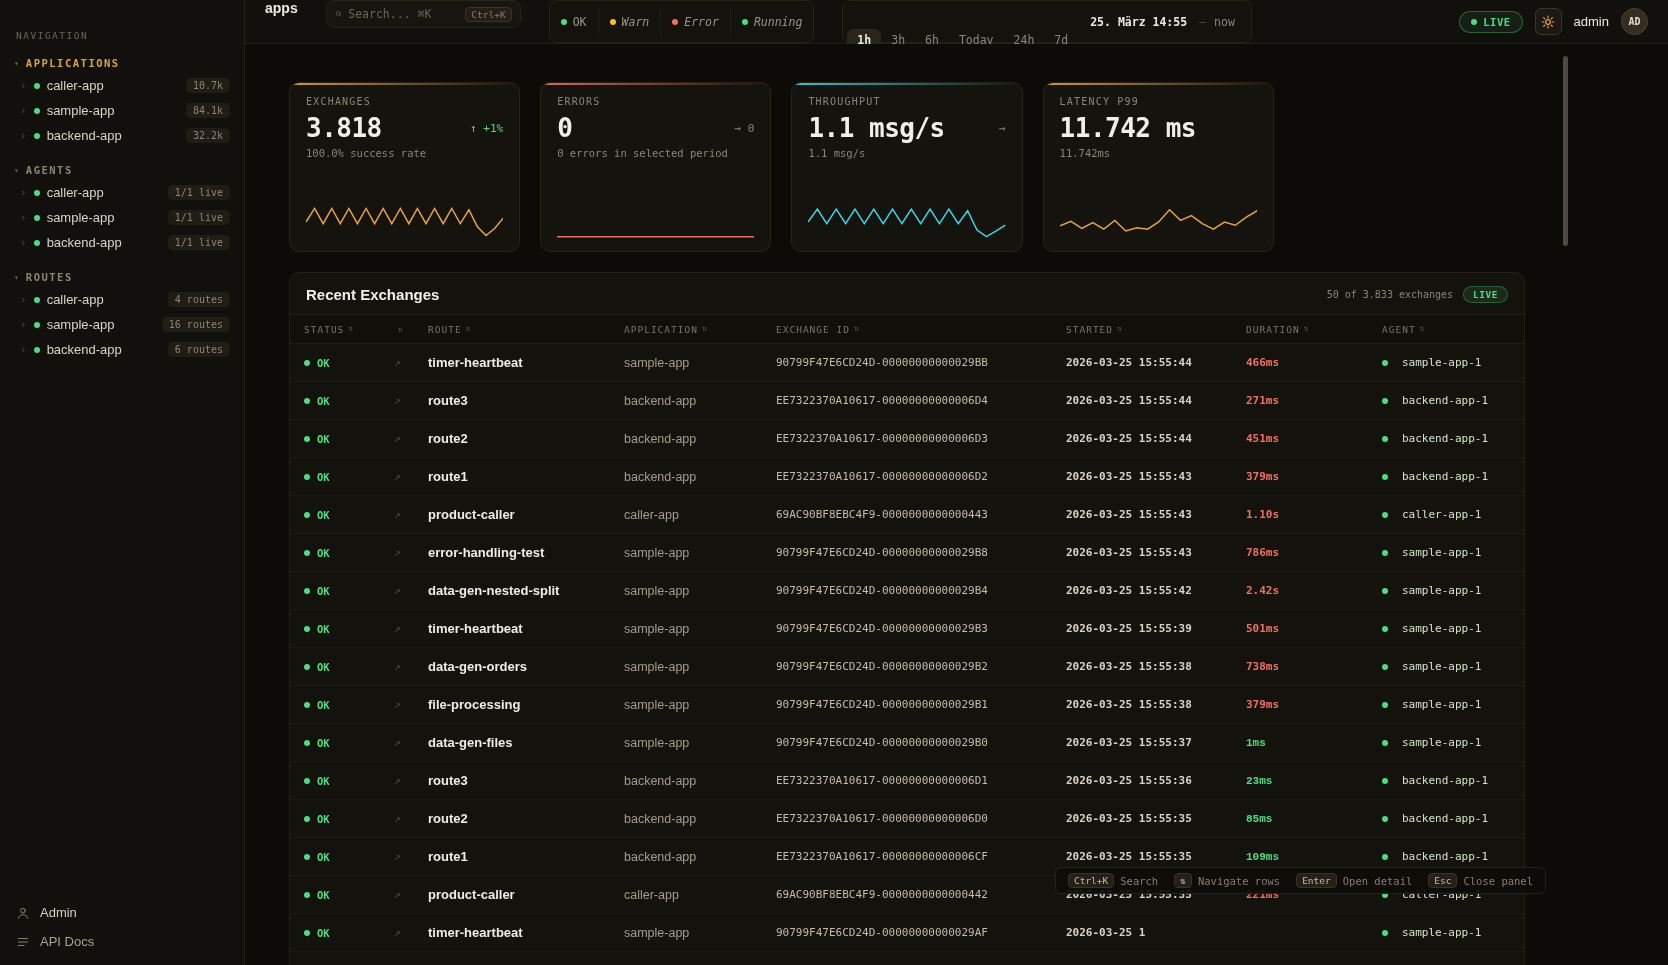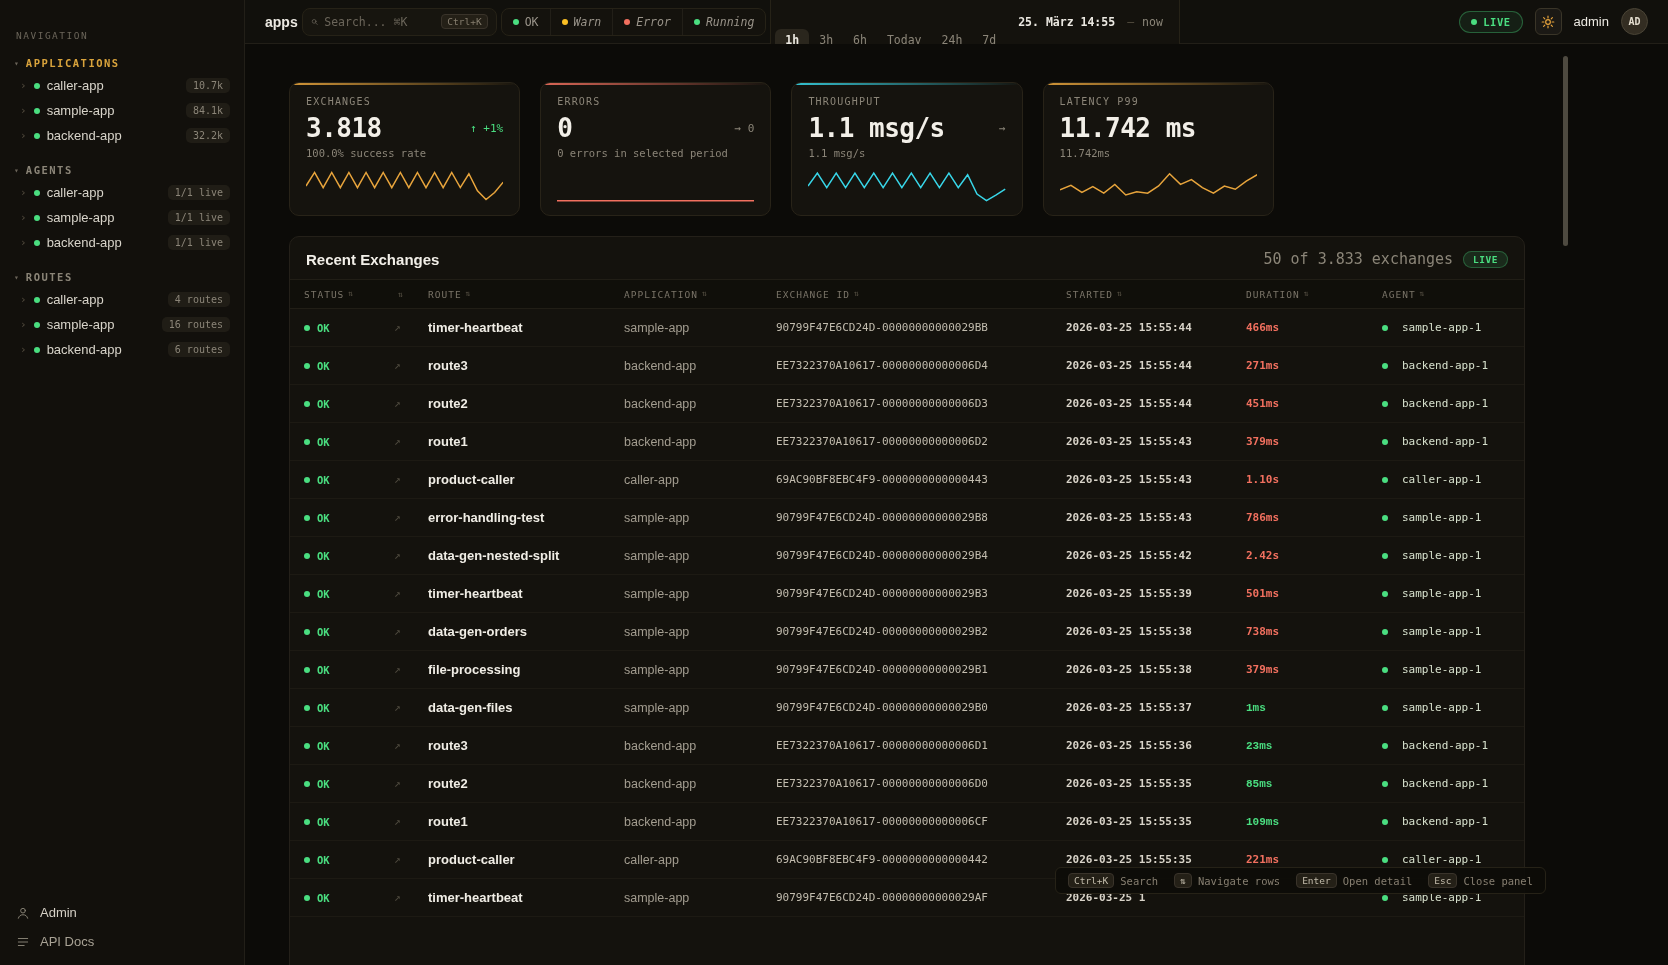--- a/index.html
+++ b/index.html
@@ -33,21 +33,21 @@
   .sb-badge { margin-left:auto; background:#201d16; color:#8b8578; font-size:10px;
     padding:2px 7px; border-radius:5px; }
   .sb-footer { margin-top:auto; padding:10px 16px 16px; display:flex; flex-direction:column; gap:14px; }
   .sb-foot-item { display:flex; align-items:center; gap:10px; color:#a8a295; cursor:pointer;
     font-family:"Liberation Sans", sans-serif; font-size:13px; }
   .sb-foot-item:first-child { color:#d5d0c6; }
 
   
   .right { flex:1; min-width:0; display:flex; flex-direction:column; }
   .topbar { height:44px; flex:none; background:#11100c; border-bottom:1px solid #221f18;
-    display:flex; align-items:center; gap:4px; padding:0 20px; }
+    display:flex; gap:28px; padding:0 20px; }
   .page-label { font-family:"Liberation Sans", sans-serif; font-weight:bold; font-size:14px; color:#ece9e2; }
   .searchbox { width:195px; height:28px; background:#17150f; border:1px solid #262217;
     border-radius:8px; display:flex; align-items:center; gap:6px; padding:0 8px; }
   .searchbox input { background:transparent; border:none; outline:none; color:#c9c4b8;
     font-family:inherit; font-size:11.5px; width:100%; }
   .searchbox input::placeholder { color:#6b655a; }
   .kbd { background:#242017; border:1px solid #39332a; border-radius:4px; color:#857d6e;
     font-size:9.5px; padding:1px 5px; white-space:nowrap; }
   .pill-group { display:flex; align-items:center; background:#14120d; border:1px solid #262217;
     border-radius:8px; overflow:hidden; }
@@ -68,40 +68,40 @@
     font-weight:bold; padding:4px 11px; cursor:pointer; letter-spacing:.5px; }
   .icon-btn { width:27px; height:27px; border:1px solid #3a3528; background:#1b1915; border-radius:6px;
     display:flex; align-items:center; justify-content:center; cursor:pointer; }
   .user-name { font-family:"Liberation Sans", sans-serif; font-size:13px; color:#ece9e2; }
   .avatar { width:27px; height:27px; border-radius:50%; background:#332d22; border:1px solid #4a4436;
     color:#e4ddcf; font-size:10px; font-weight:bold; display:flex; align-items:center;
     justify-content:center; cursor:pointer; }
 
   
   .main { flex:1; position:relative; overflow:hidden; background:#0c0b08; padding:38px 143px 0 44px; }
-  .kpis { display:grid; grid-template-columns:repeat(5,1fr); gap:20px; height:134px; }
+  .kpis { display:grid; grid-template-columns:repeat(5,1fr); gap:20px; height:170px; }
   .kpi { position:relative; background:#15130e; border:1px solid #282318; border-radius:10px;
     padding:13px 16px 10px; display:flex; flex-direction:column; overflow:hidden; }
   .kpi-accent { position:absolute; top:0; left:0; right:0; height:2px;
     background:linear-gradient(90deg, var(--accent), rgba(0,0,0,0)); opacity:.9; }
   .kpi-title { font-size:10px; letter-spacing:1.2px; color:#8b8578; }
   .kpi-valrow { display:flex; align-items:center; margin-top:6px; }
   .kpi-value { font-size:26px; font-weight:bold; color:#f2efe8; letter-spacing:-0.5px; white-space:nowrap; }
   .kpi-trend { margin-left:auto; font-size:11px; padding-left:8px; white-space:nowrap; }
   .kpi-sub { font-size:10.5px; color:#8b8578; margin-top:4px; }
   .spark { width:100%; height:38px; margin-top:auto; }
   .spark polyline { fill:none; stroke:var(--accent); stroke-width:1.5; }
 
   
   .panel { margin-top:20px; background:#14120d; border:1px solid #242019; border-radius:10px;
     min-height:760px; overflow:hidden; }
   .panel-head { display:flex; align-items:center; padding:13px 16px 11px; }
   .panel-title { font-family:"Liberation Sans", sans-serif; font-weight:bold; font-size:15px; color:#f2efe8; }
   .panel-meta { margin-left:auto; display:flex; align-items:center; gap:10px; }
-  .count-label { font-size:15px; color:#8b8578; }
+  .count-label { font-size:10px; color:#8b8578; }
   .live-badge { background:rgba(74,222,128,.12); border:1px solid rgba(74,222,128,.3); color:#4ade80;
     font-size:9.5px; font-weight:bold; letter-spacing:.5px; border-radius:999px; padding:2px 9px; }
   .tgrid { display:grid; grid-template-columns:90px 34px 196px 152px 290px 180px 136px 1fr;
     align-items:center; padding:0 14px; }
   .thead { height:30px; background:#100f0a; border-top:1px solid #211e16; border-bottom:1px solid #211e16; }
   .th { font-size:9.5px; letter-spacing:1px; color:#7a7468; display:flex; gap:4px; cursor:pointer; }
   .sort { font-size:8px; color:#544e42; }
   .trow { height:38px; border-bottom:1px solid #1d1a13; cursor:pointer; }
   .cell { font-size:11.5px; color:#d5d0c6; white-space:nowrap; overflow:hidden; text-overflow:ellipsis; }
   .cell.status { display:flex; align-items:center; gap:7px; color:#4ade80; font-weight:bold; font-size:10.5px; }

